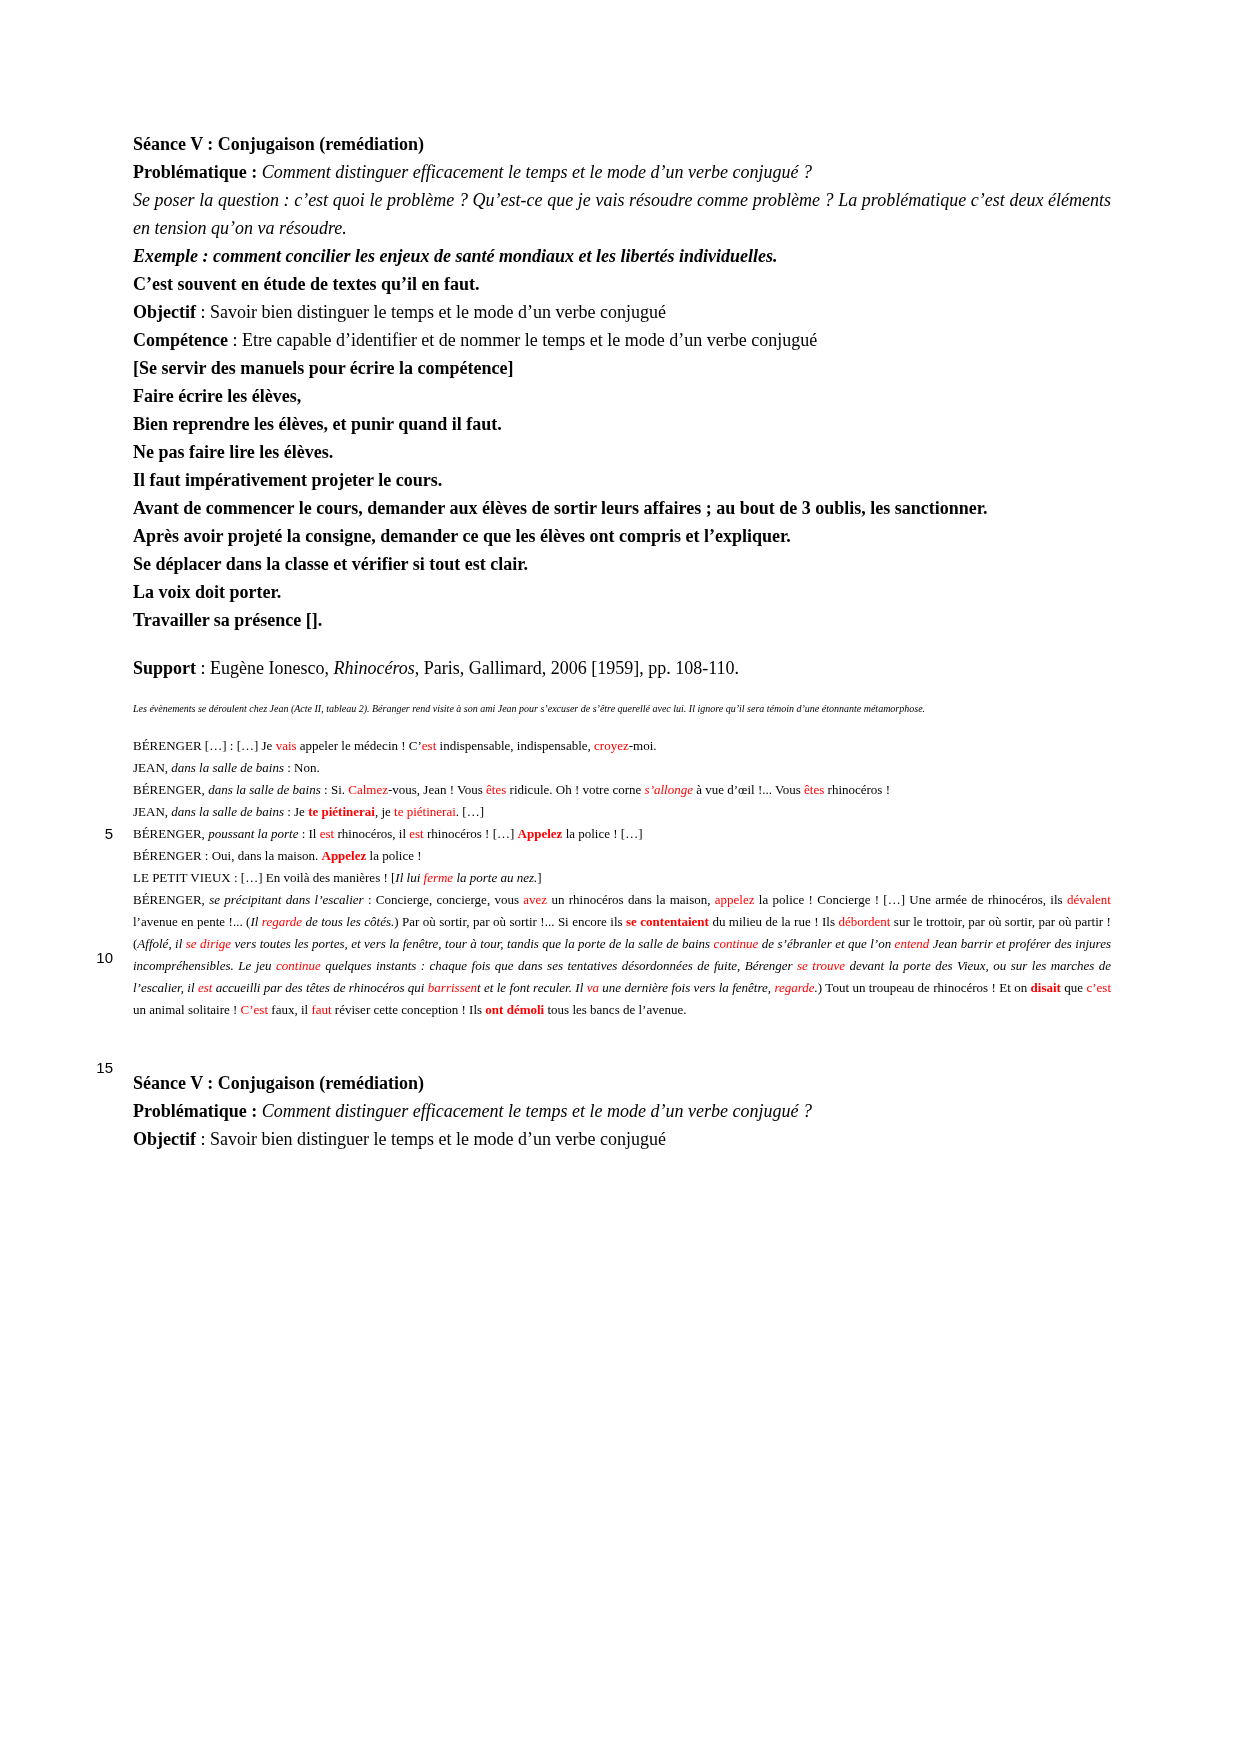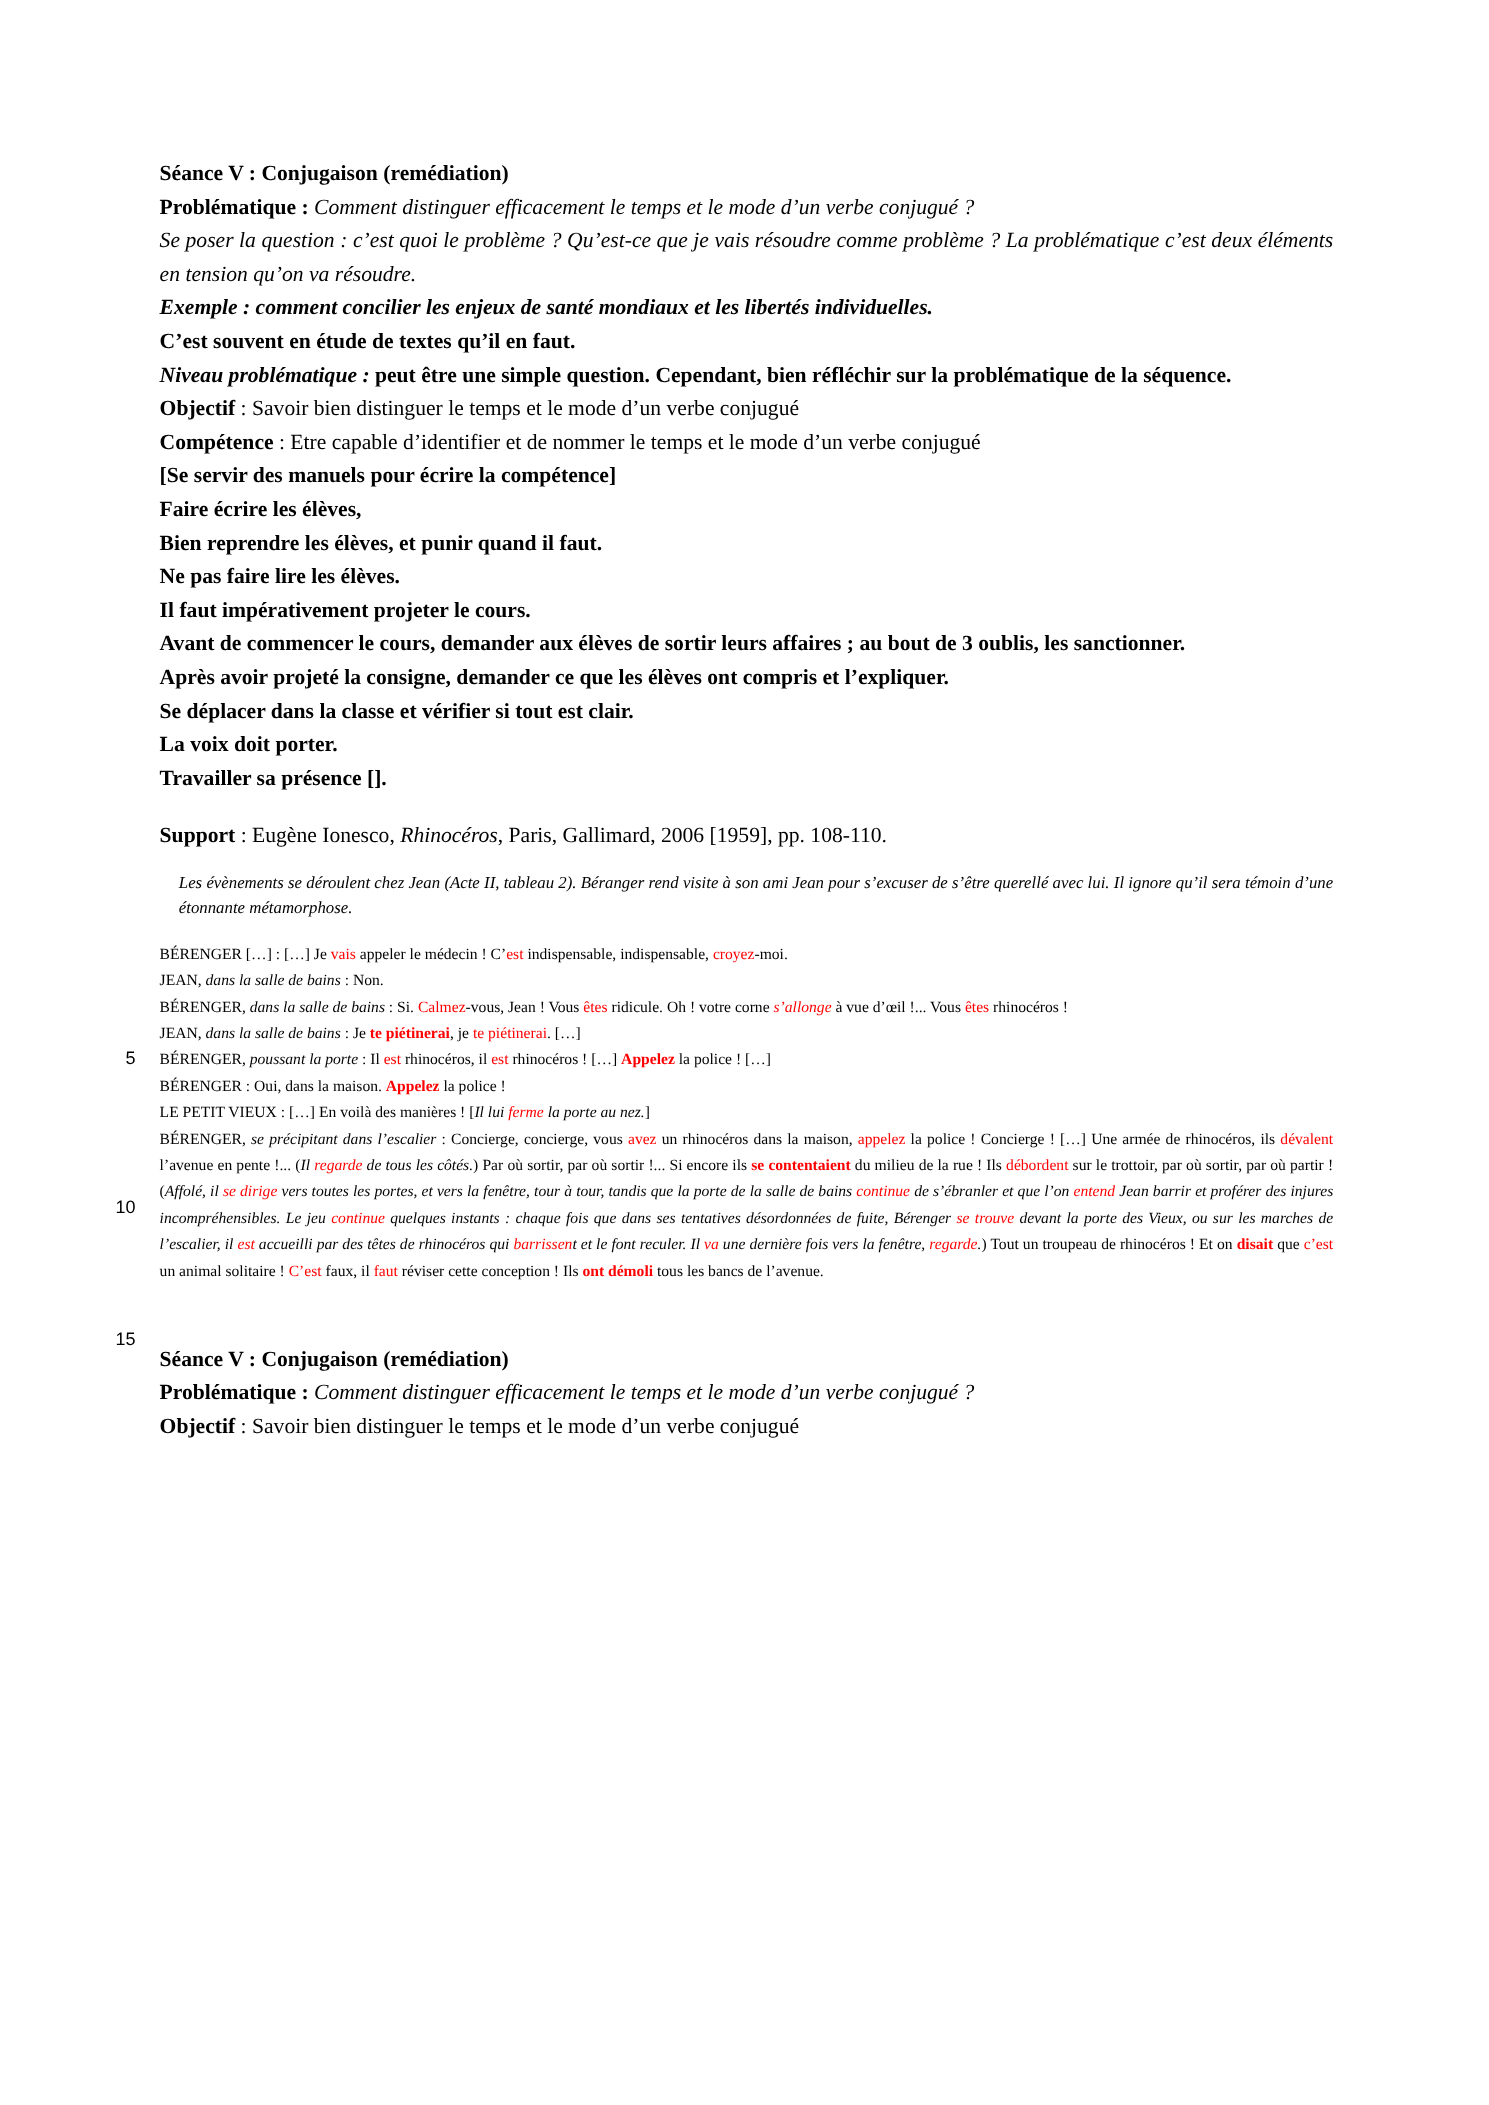--- a/index.html
+++ b/index.html
@@ -26,23 +26,22 @@
   .notes .para, .footer-notes .para {
     font-size: 18px;
     line-height: 28px;
   }
   .support .para {
     font-size: 18px;
     line-height: 28px;
     margin-top: 20px;
   }
   .intro .para {
-    font-size: 14px;
+    font-size: 10px;
     line-height: 21px;
-    margin-left: 16px;
   }
   .intro { margin-top: 16px; }
   .play {
     position: relative;
     margin-top: 16px;
   }
   .play .para {
     font-size: 13px;
     line-height: 22px;
   }
@@ -67,21 +66,20 @@
 
 <div class="page">
   <div class="content">
 
     <section class="notes">
         <p class="para"><span class="b">Séance V : Conjugaison (remédiation)</span></p>
         <p class="para"><span class="b">Problématique : </span><span class="i">Comment distinguer efficacement le temps et le mode d’un verbe conjugué ?</span></p>
         <p class="para"><span class="i">Se poser la question : c’est quoi le problème ? Qu’est-ce que je vais résoudre comme problème ? La problématique c’est deux éléments en tension qu’on va résoudre.</span></p>
         <p class="para"><span class="b i">Exemple : comment concilier les enjeux de santé mondiaux et les libertés individuelles.</span></p>
         <p class="para"><span class="b">C’est souvent en étude de textes qu’il en faut.</span></p>
-        <p class="para"><span class="b i">Niveau problématique : </span><span class="b">peut être une simple question. Cependant, bien réfléchir sur la problématique de la séquence.</span></p>
         <p class="para"><span class="b">Objectif</span><span> : Savoir bien distinguer le temps et le mode d’un verbe conjugué</span></p>
         <p class="para"><span class="b">Compétence</span><span> : Etre capable d’identifier et de nommer le temps et le mode d’un verbe conjugué</span></p>
         <p class="para"><span class="b">[Se servir des manuels pour écrire la compétence]</span></p>
         <p class="para"><span class="b">Faire écrire les élèves,</span></p>
         <p class="para"><span class="b">Bien reprendre les élèves, et punir quand il faut.</span></p>
         <p class="para"><span class="b">Ne pas faire lire les élèves.</span></p>
         <p class="para"><span class="b">Il faut impérativement projeter le cours.</span></p>
         <p class="para"><span class="b">Avant de commencer le cours, demander aux élèves de sortir leurs affaires ; au bout de 3 oublis, les sanctionner.</span></p>
         <p class="para"><span class="b">Après avoir projeté la consigne, demander ce que les élèves ont compris et l’expliquer.</span></p>
         <p class="para"><span class="b">Se déplacer dans la classe et vérifier si tout est clair.</span></p>

